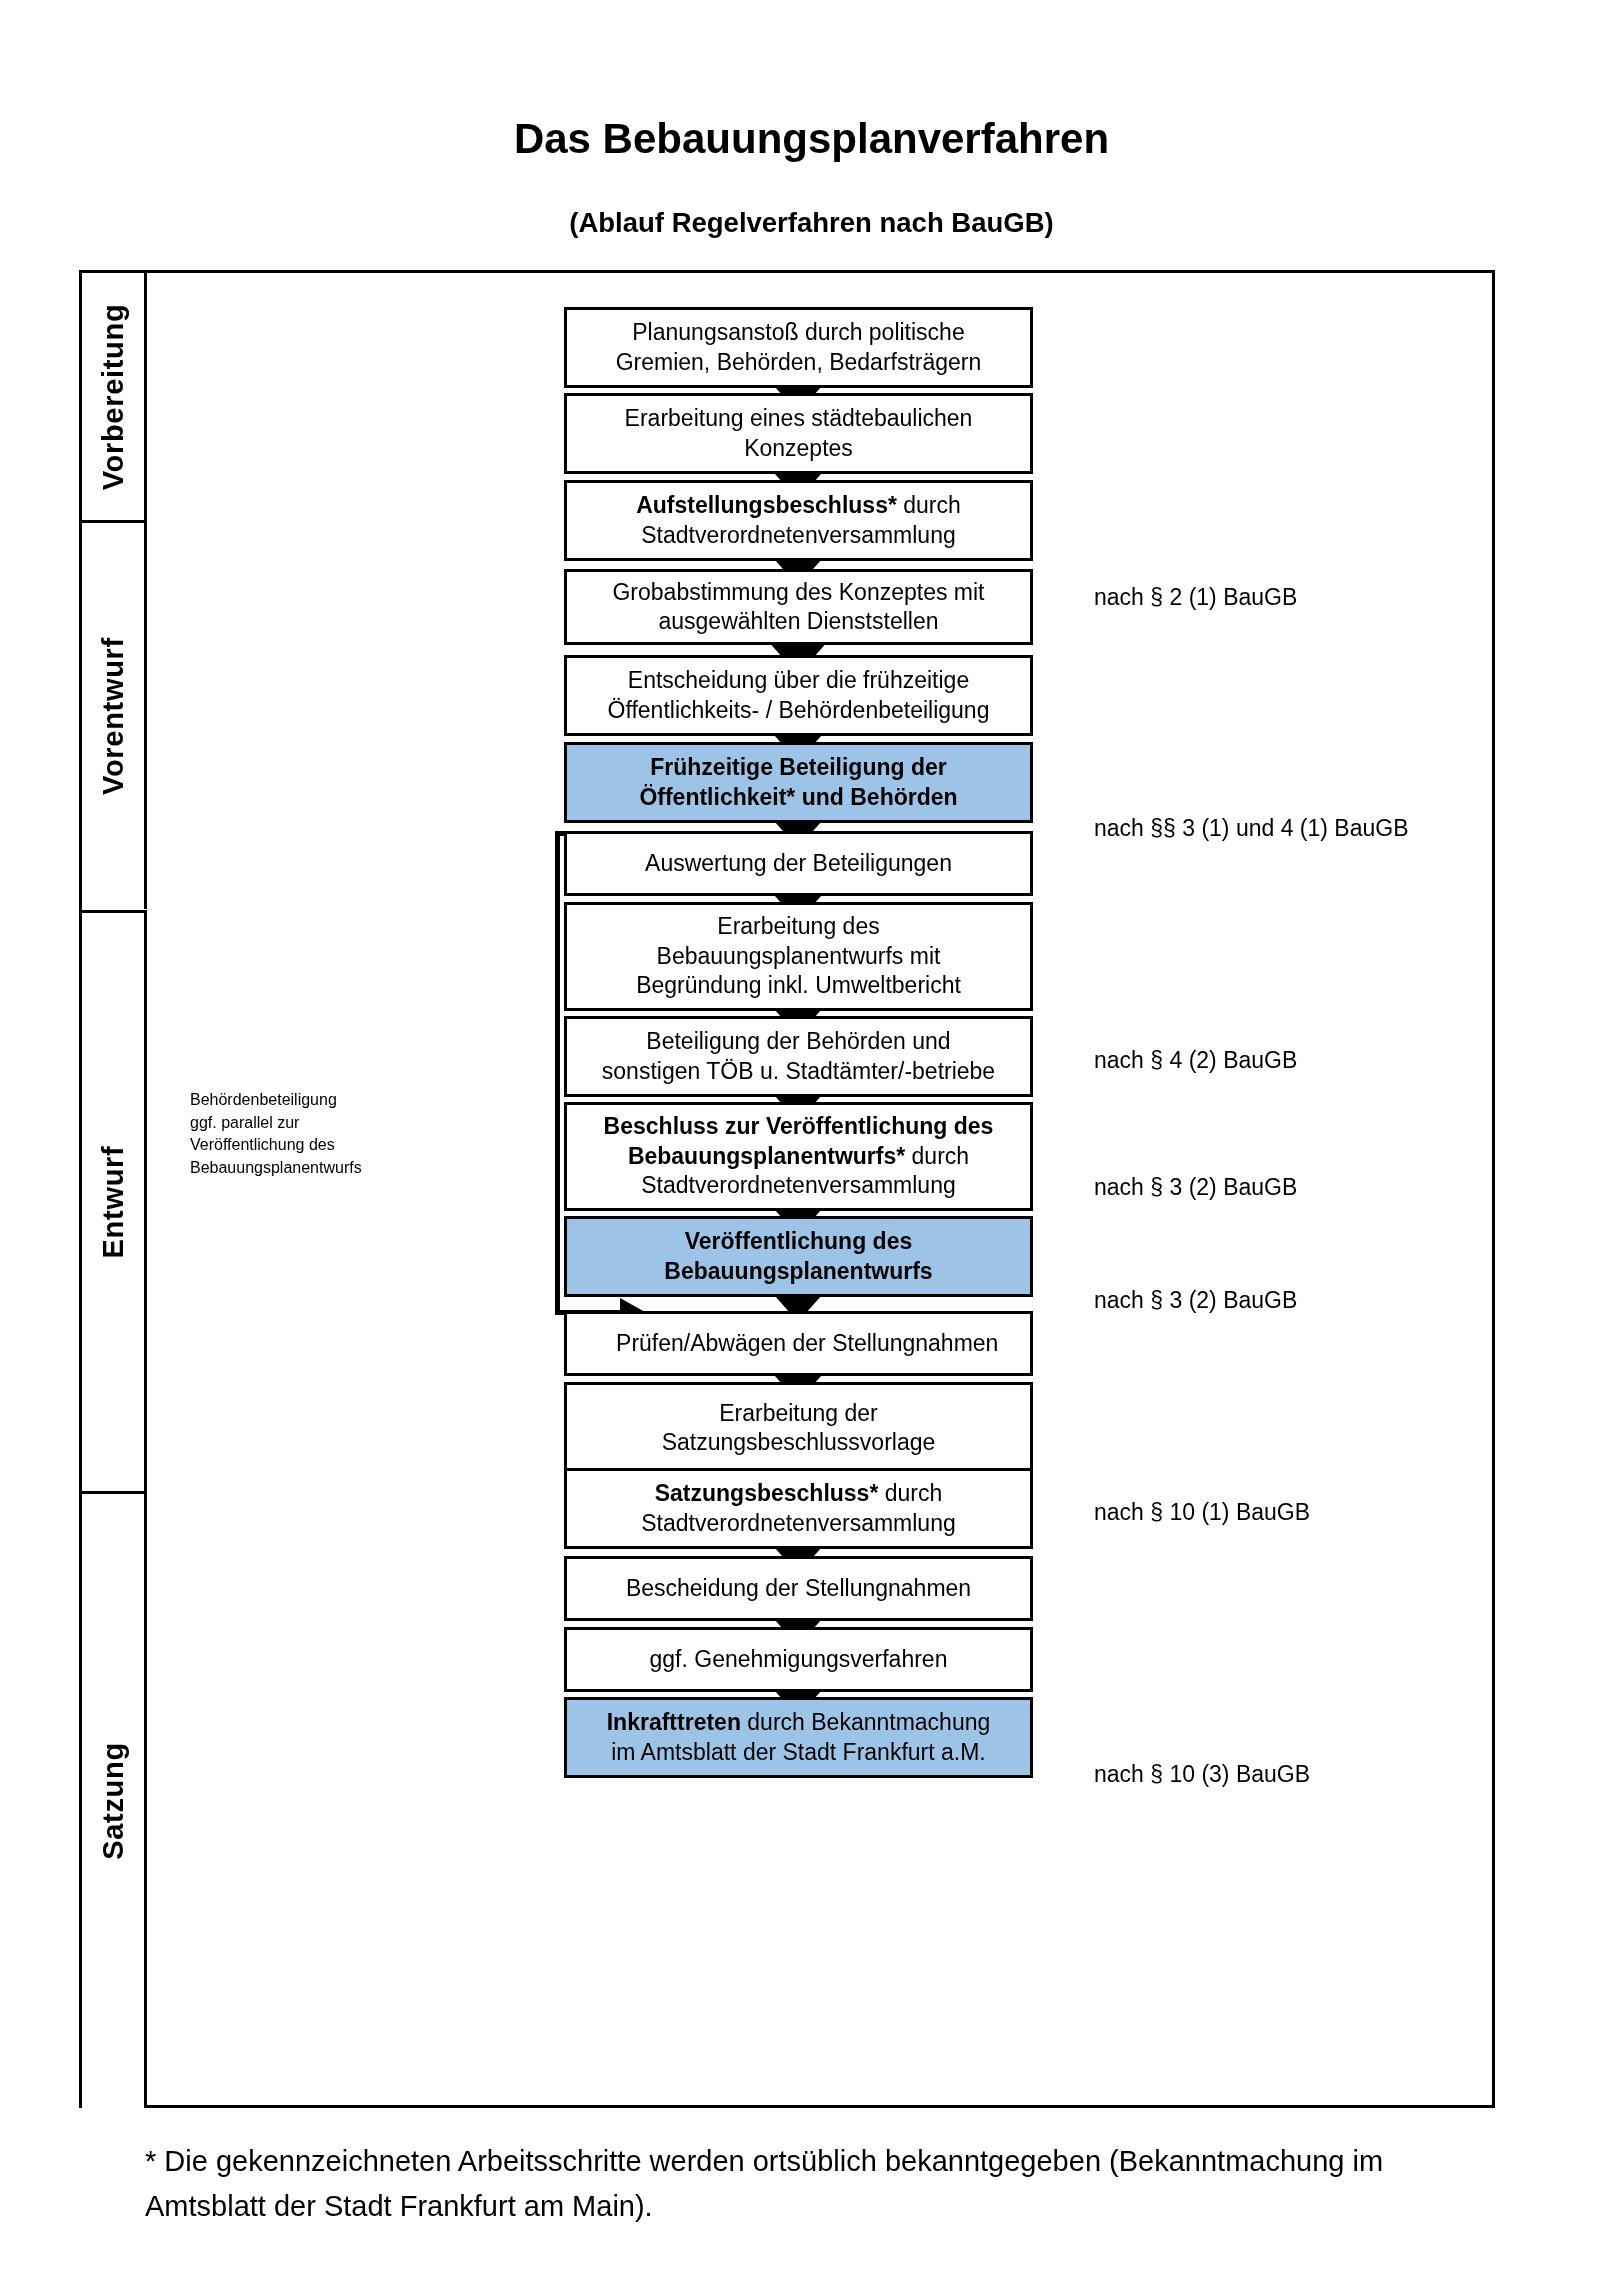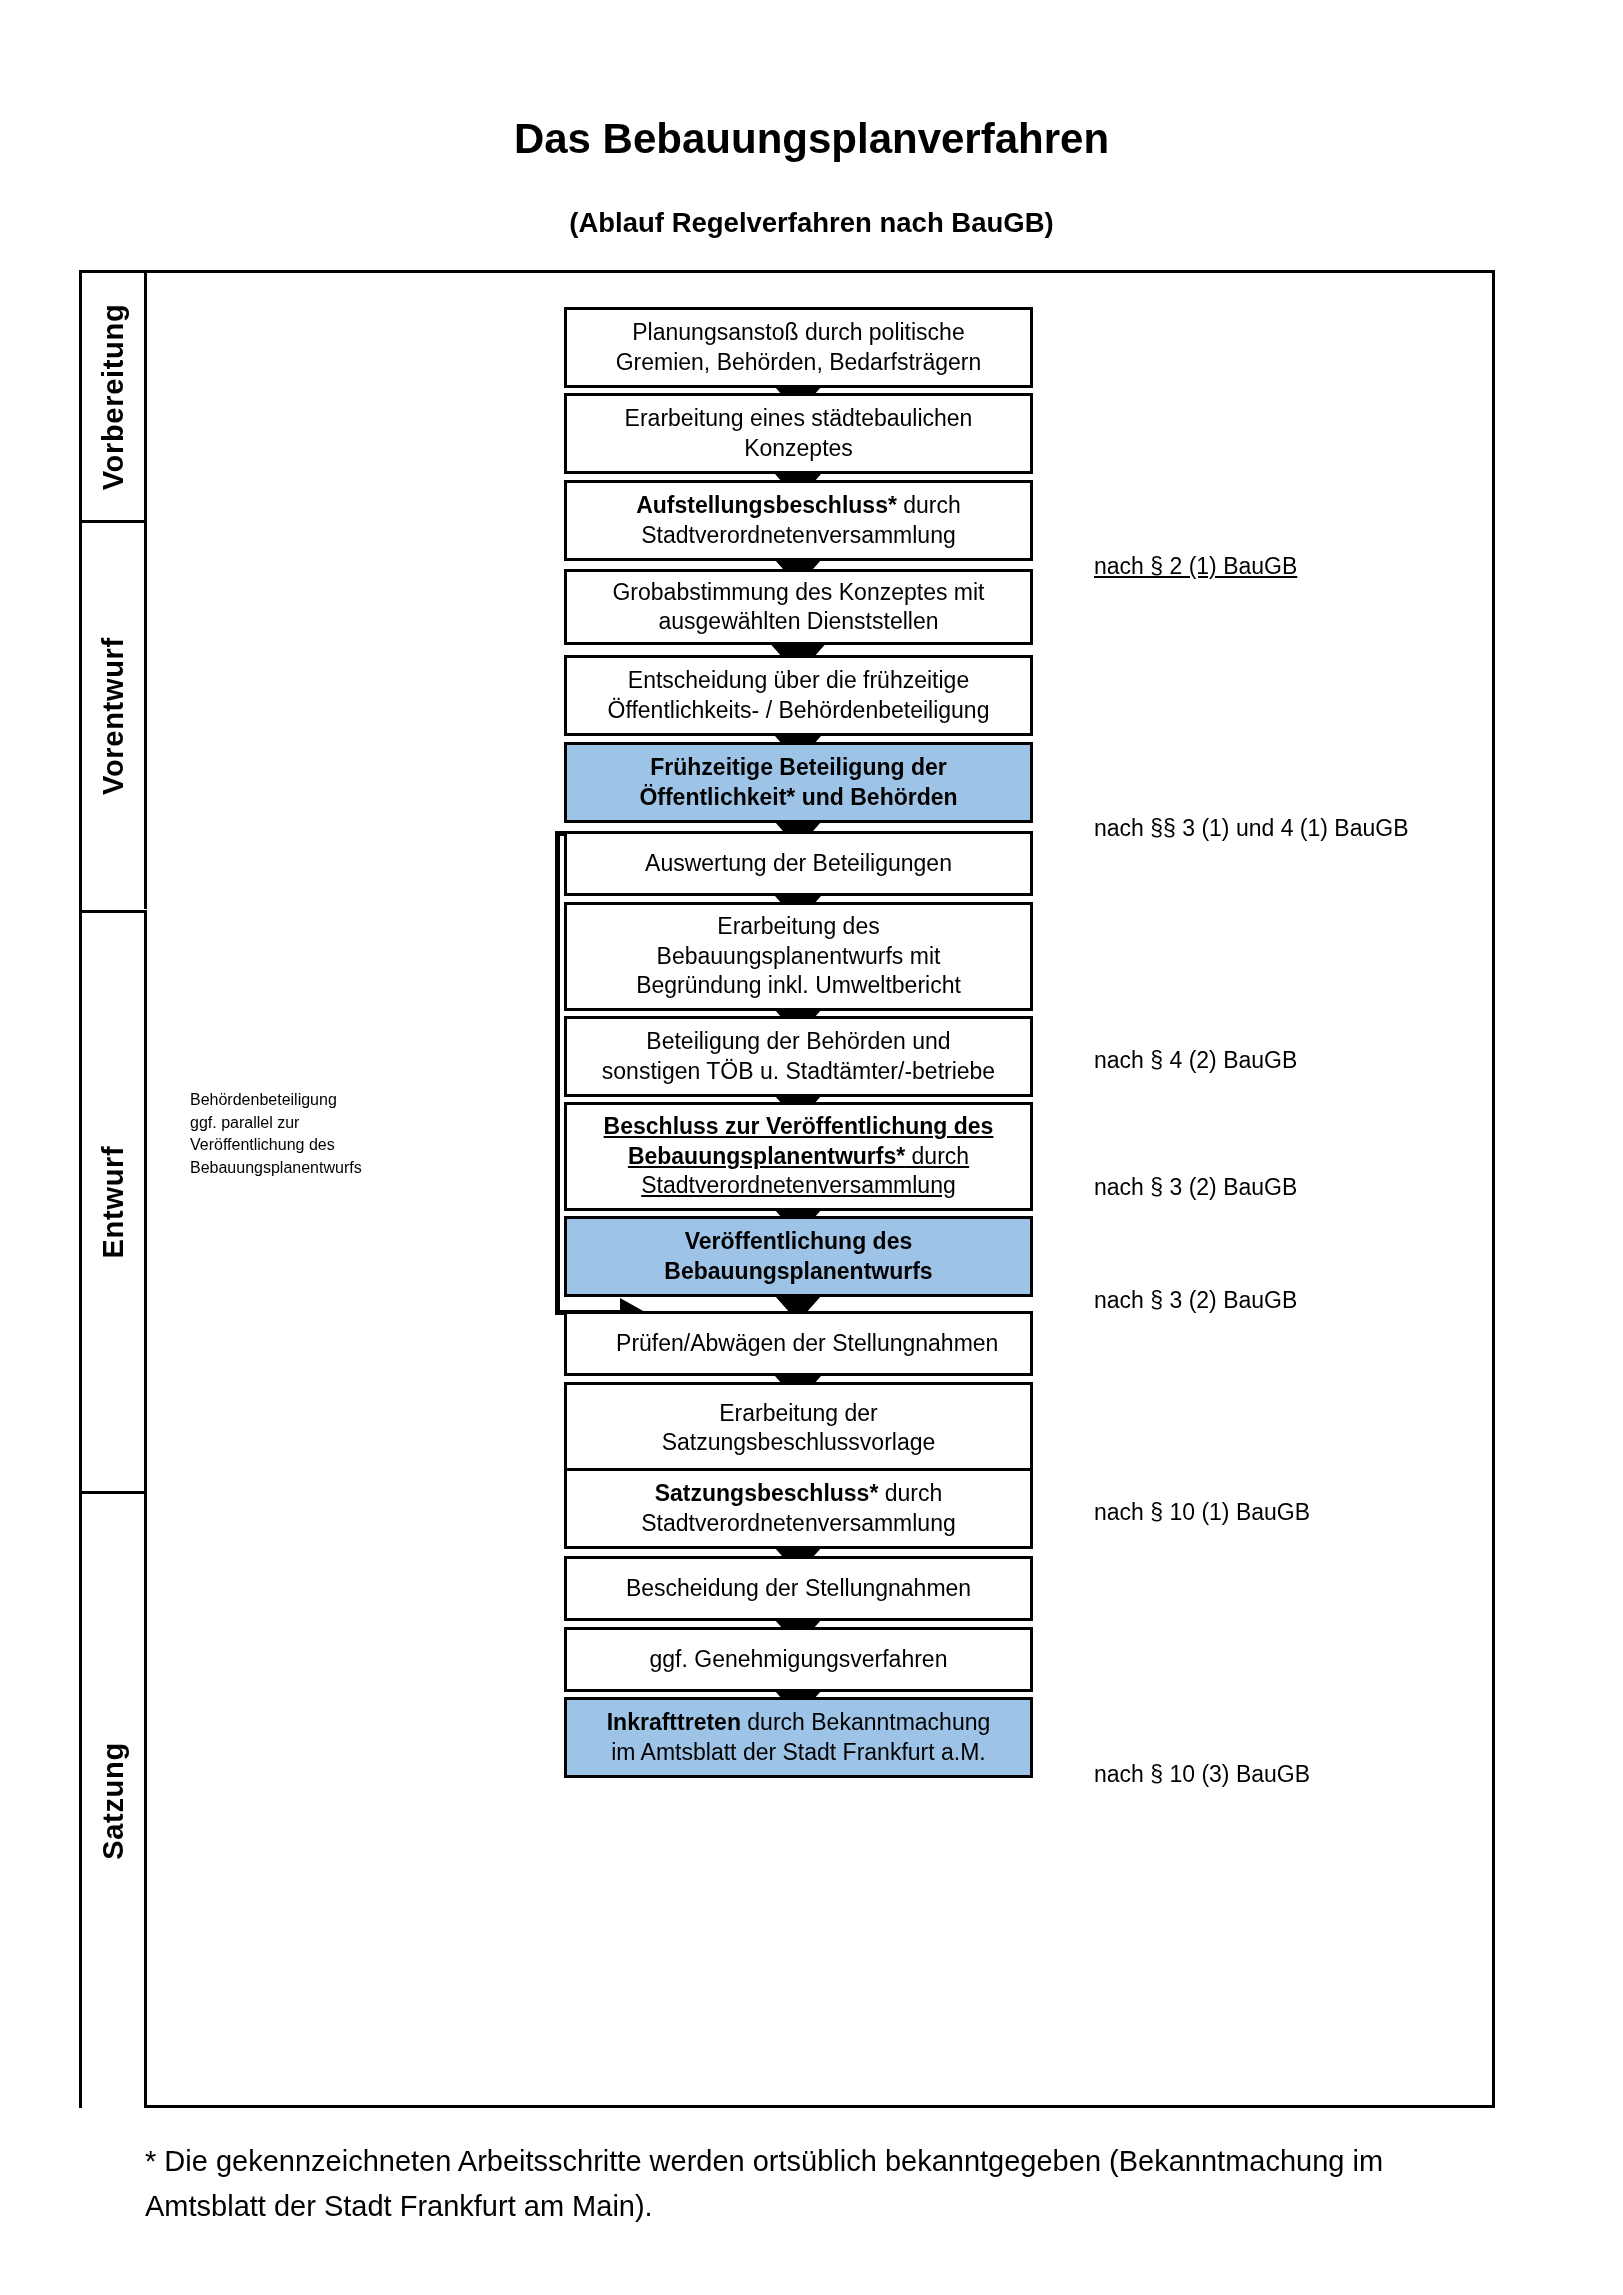--- a/index.html
+++ b/index.html
@@ -204,21 +204,21 @@
   </div>
   <div class="arrow" style="top:1001px;"></div>
 
   <div class="pbox" style="top:1016px;height:81px;">
     <span>
       <span>Beteiligung der Behörden und</span><br><span>sonstigen TÖB u. Stadtämter/-betriebe</span>
     </span>
   </div>
   <div class="arrow" style="top:1087px;"></div>
 
-  <div class="pbox" style="top:1102px;height:109px;text-decoration:underline;">
+  <div class="pbox" style="top:1102px;height:109px;">
     <span>
       <b>Beschluss zur Veröffentlichung des</b><br><b>Bebauungsplanentwurfs*</b><span> durch</span><br><span>Stadtverordnetenversammlung</span>
     </span>
   </div>
   <div class="arrow" style="top:1201px;"></div>
 
   <div class="pbox blue" style="top:1216px;height:81px;">
     <span>
       <b>Veröffentlichung des</b><br><b>Bebauungsplanentwurfs</b>
     </span>
@@ -253,21 +253,21 @@
     <span><span>ggf. Genehmigungsverfahren</span></span>
   </div>
   <div class="arrow" style="top:1682px;"></div>
 
   <div class="pbox blue" style="top:1697px;height:81px;">
     <span>
       <b>Inkrafttreten</b><span> durch Bekanntmachung</span><br><span>im Amtsblatt der Stadt Frankfurt a.M.</span>
     </span>
   </div>
 
-  <div class="note" style="top:553px;text-decoration:underline;">nach § 2 (1) BauGB</div>
+  <div class="note" style="top:584px;">nach § 2 (1) BauGB</div>
   <div class="note" style="top:815px;">nach §§ 3 (1) und 4 (1) BauGB</div>
   <div class="note" style="top:1047px;">nach § 4 (2) BauGB</div>
   <div class="note" style="top:1174px;">nach § 3 (2) BauGB</div>
   <div class="note" style="top:1287px;">nach § 3 (2) BauGB</div>
   <div class="note" style="top:1499px;">nach § 10 (1) BauGB</div>
   <div class="note" style="top:1761px;">nach § 10 (3) BauGB</div>
 
   <div class="sidenote" style="top:1089px;">
     <span>Behördenbeteiligung</span><br>
     <span>ggf. parallel zur</span><br>

